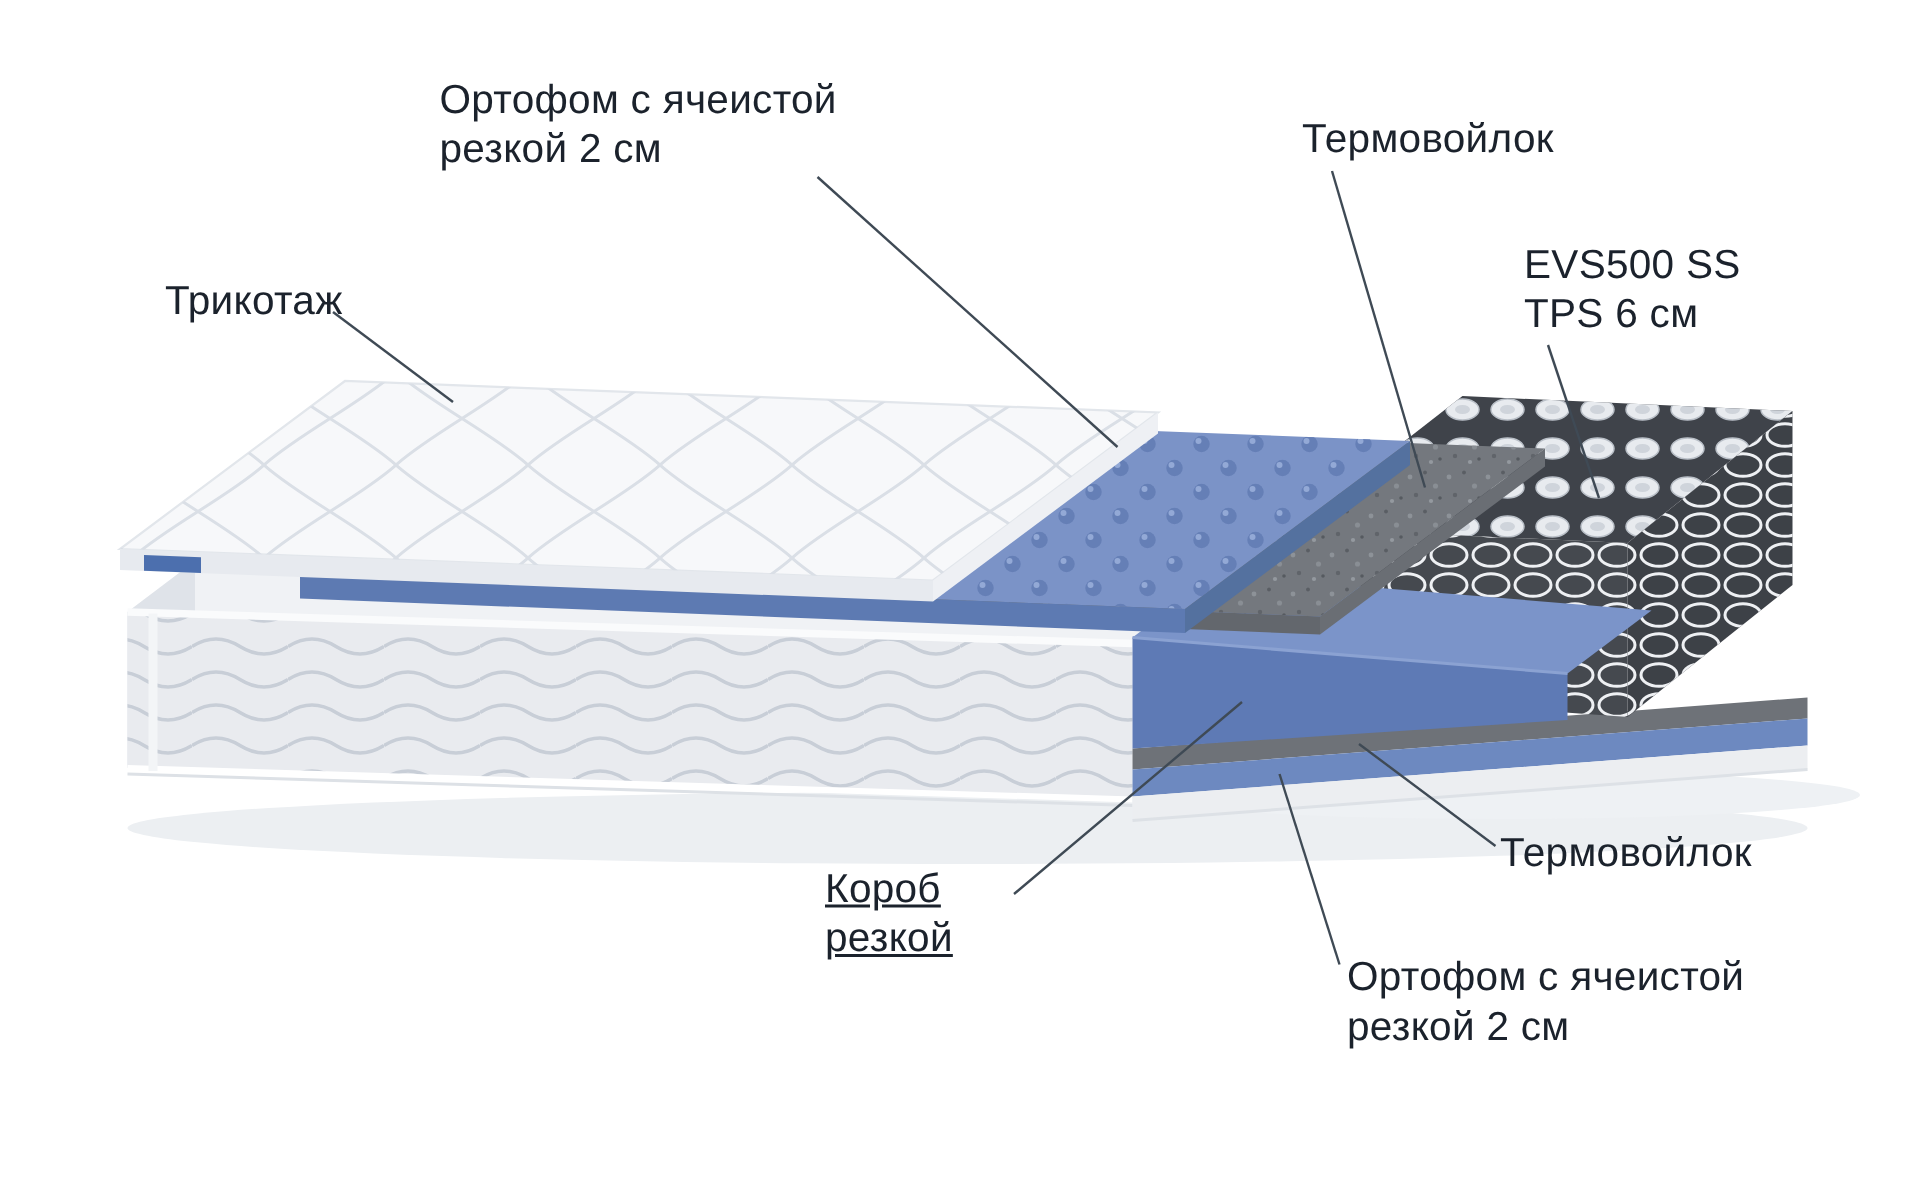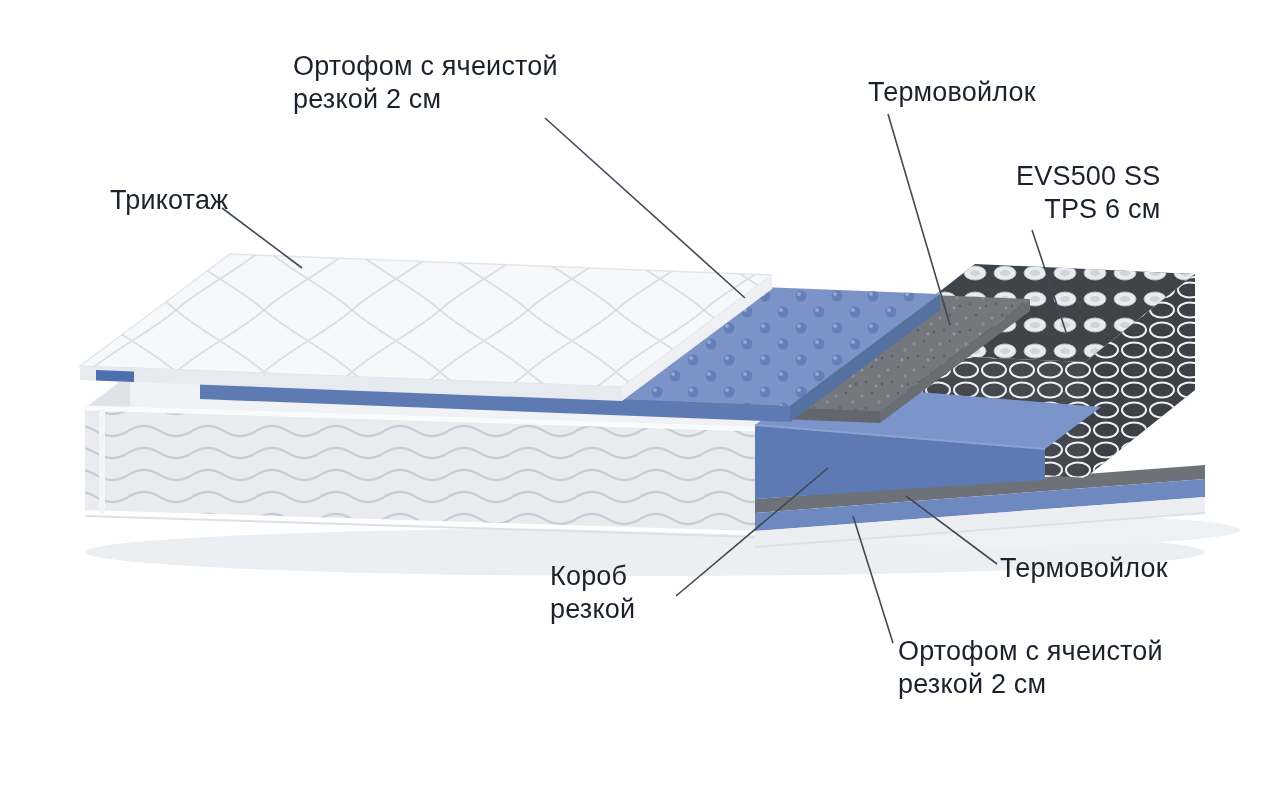--- a/index.html
+++ b/index.html
@@ -140,26 +140,26 @@
   </div>
 
   <div class="label" style="left:868px; top:76px;">
     <span>Термовойлок</span>
   </div>
 
   <div class="label" style="left:110px; top:184px;">
     <span>Трикотаж</span>
   </div>
 
-  <div class="label" style="left:1016px; top:160px;align-items:flex-end;">
+  <div class="label" style="left:1016px; top:160px;">
     <span>EVS500 SS</span>
     <span>TPS 6 см</span>
   </div>
 
-  <div class="label" style="left:550px; top:560px;">
+  <div class="label" style="left:550px; top:576px;text-decoration:underline;">
     <span>Короб</span>
     <span>резкой</span>
   </div>
 
   <div class="label" style="left:1000px; top:552px;">
     <span>Термовойлок</span>
   </div>
 
   <div class="label" style="left:898px; top:635px;">
     <span>Ортофом с ячеистой</span>

